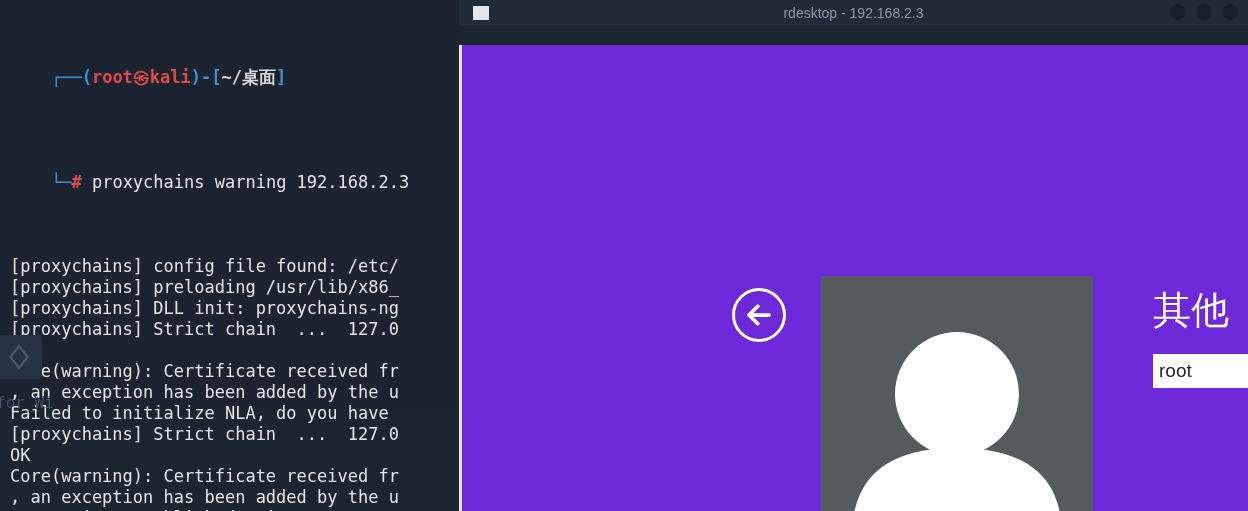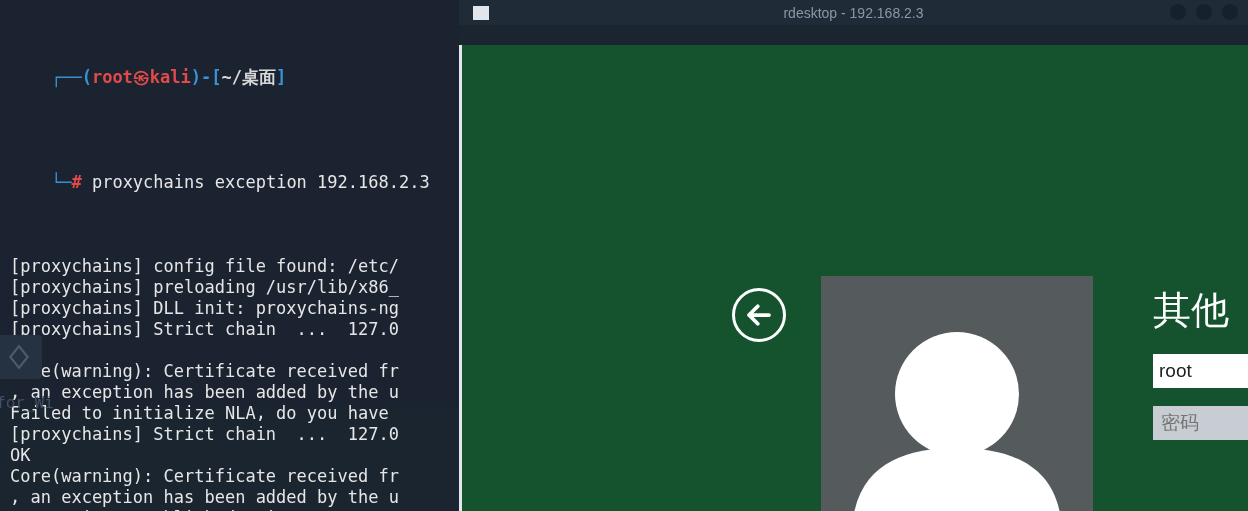--- a/index.html
+++ b/index.html
@@ -70,21 +70,21 @@
     display:flex; gap:10px;
   }
   .win-controls span {
     width:16px; height:16px; border-radius:50%;
     background:#17212c;
     display:inline-block;
   }
 
   .rdp-content {
     flex:1;
-    background:#14532d;
+    background:#6d28d9;
     position:relative;
     overflow:hidden;
   }
   .rdp-white-edge {
     position:absolute; left:0; top:0; bottom:0;
     width:3px; background:#e4e8ee;
   }
 
   .back-btn {
     position:absolute;
@@ -134,21 +134,21 @@
   }
 </style>
 </head>
 <body>
 
 <div class="terminal">
   <div>
     <span class="p-blue">┌──(</span><span class="p-red">root</span><span class="p-red">㉿</span><span class="p-red">kali</span><span class="p-blue">)-[</span><span class="p-white">~/桌面</span><span class="p-blue">]</span>
   </div>
   <div>
-    <span class="p-blue">└─</span><span class="p-red">#</span><span> proxychains exception 192.168.2.3</span>
+    <span class="p-blue">└─</span><span class="p-red">#</span><span> proxychains warning 192.168.2.3</span>
   </div>
   <div>[proxychains] config file found: /etc/
 [proxychains] preloading /usr/lib/x86_
 [proxychains] DLL init: proxychains-ng
 [proxychains] Strict chain  ...  127.0
 OK
 Core(warning): Certificate received fr
 , an exception has been added by the u
 Failed to initialize NLA, do you have 
 [proxychains] Strict chain  ...  127.0
@@ -189,16 +189,15 @@
     <div class="avatar-box">
       <svg width="272" height="255" viewBox="0 0 270 255">
         <circle cx="135" cy="118" r="62" fill="#fff"></circle>
         <path d="M30 260 C30 190 80 172 135 172 C190 172 240 190 240 260 Z" fill="#fff"></path>
       </svg>
     </div>
 
     <div class="login-stack">
       <div class="login-title">其他</div>
       <input class="login-user" value="root" style="">
-      <input class="login-pass" type="password" placeholder="密码" style="">
     </div>
   </div>
 </div>
 
 </body></html>

